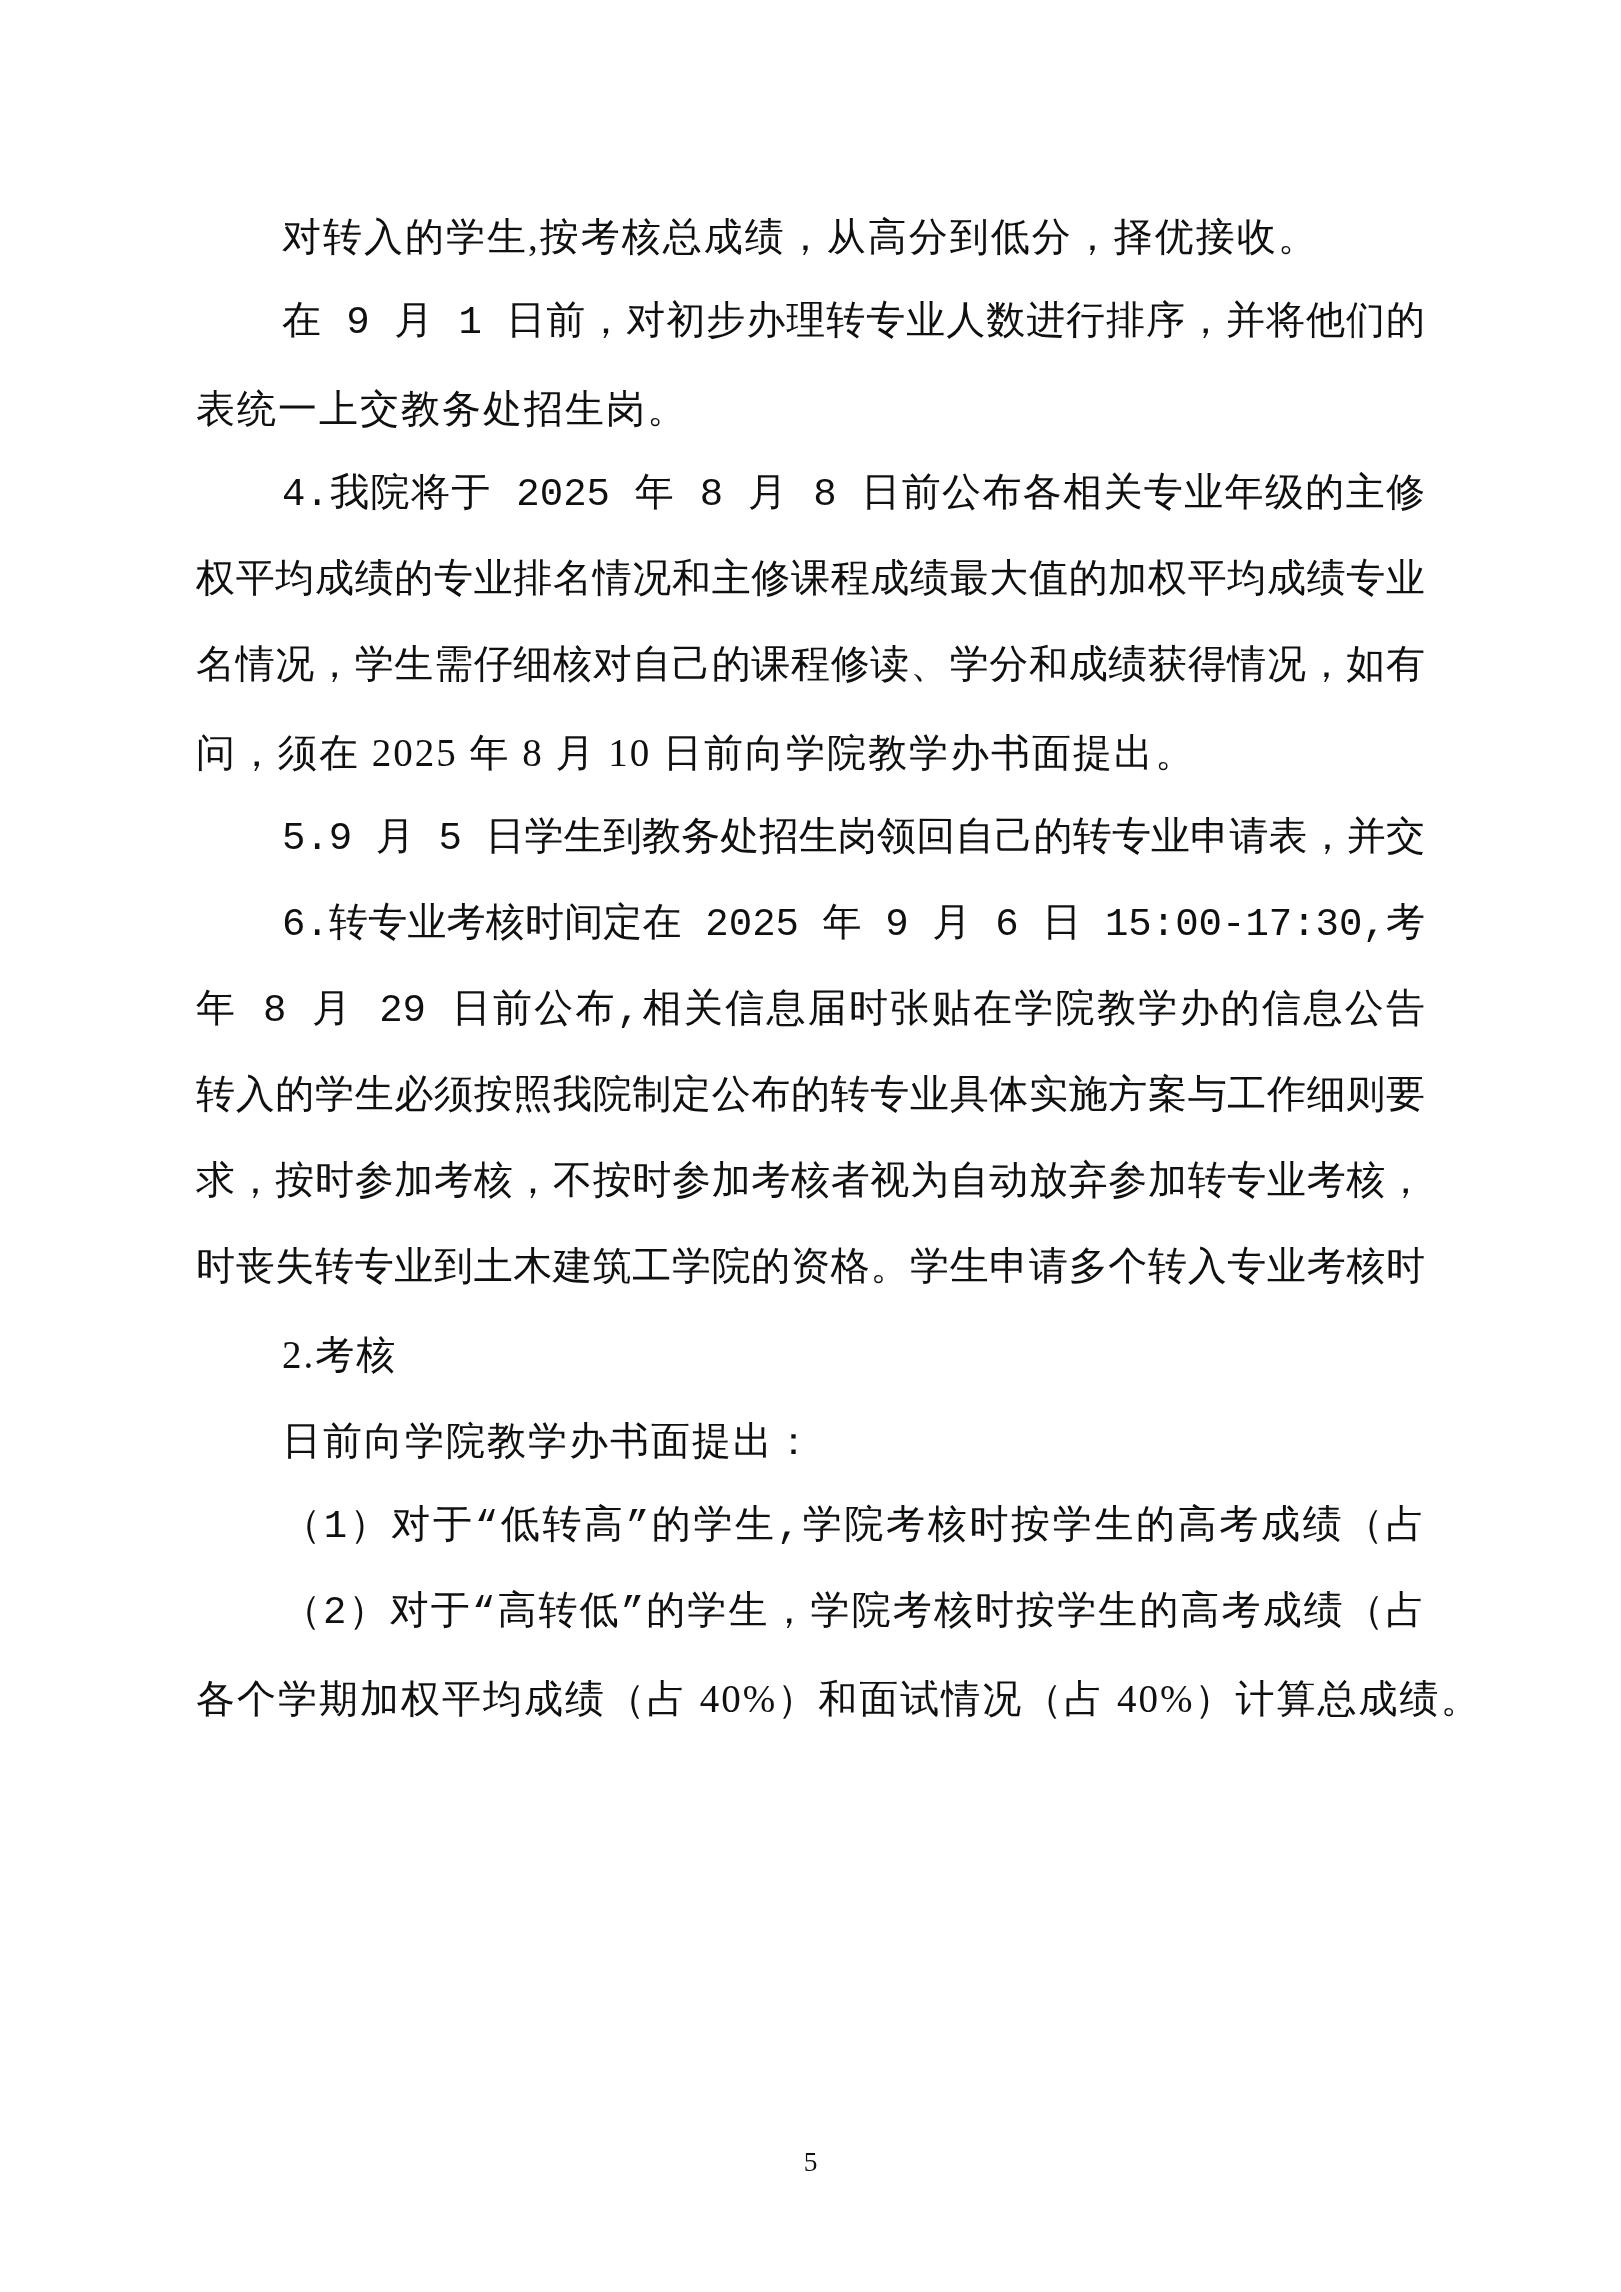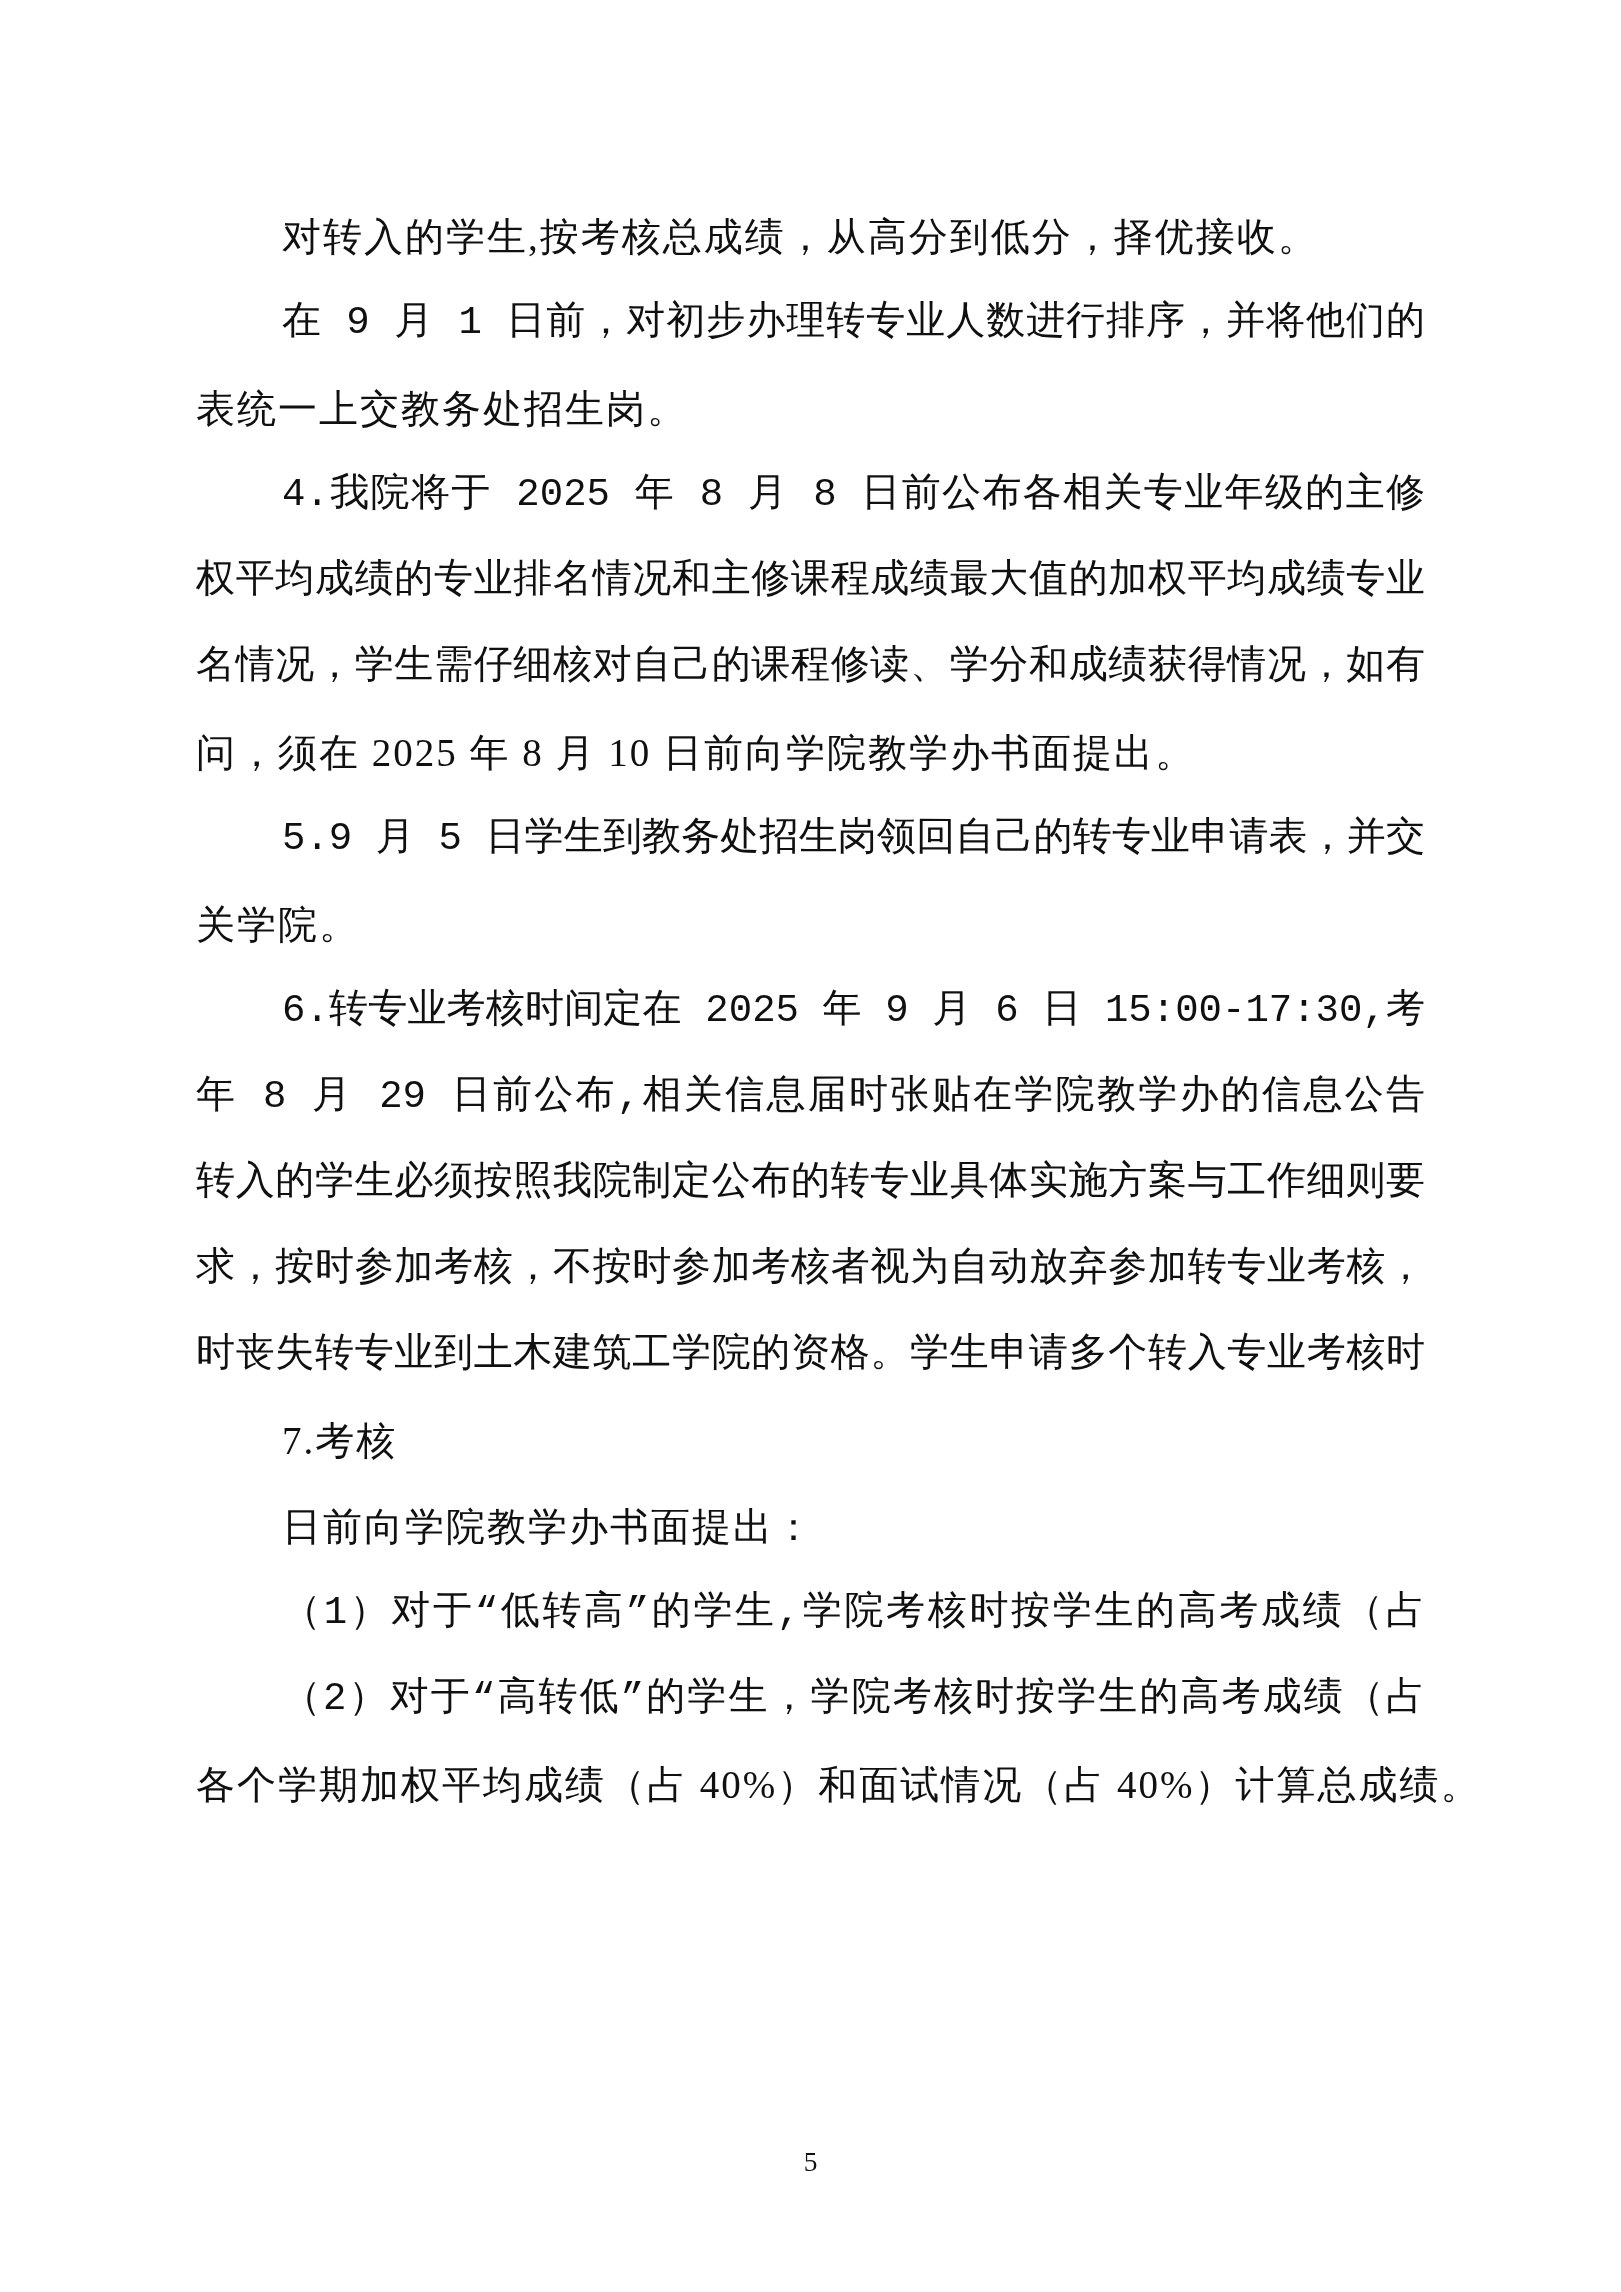--- a/index.html
+++ b/index.html
@@ -59,27 +59,26 @@
 <div class="page">
   <div class="content">
     <div class="line indent">对转入的学生,按考核总成绩，从高分到低分，择优接收。</div>
     <div class="line indent fill">在 9 月 1 日前，对初步办理转专业人数进行排序，并将他们的申请</div>
     <div class="line">表统一上交教务处招生岗。</div>
     <div class="line indent fill">4.我院将于 2025 年 8 月 8 日前公布各相关专业年级的主修课程正考加</div>
     <div class="line fill">权平均成绩的专业排名情况和主修课程成绩最大值的加权平均成绩专业排</div>
     <div class="line fill">名情况，学生需仔细核对自己的课程修读、学分和成绩获得情况，如有疑</div>
     <div class="line">问，须在 2025 年 8 月 10 日前向学院教学办书面提出。</div>
     <div class="line indent fill">5.9 月 5 日学生到教务处招生岗领回自己的转专业申请表，并交到相</div>
-    <div class="line">关学院。</div>
     <div class="line indent fill">6.转专业考核时间定在 2025 年 9 月 6 日 15:00-17:30,考核地点于 2025</div>
     <div class="line fill">年 8 月 29 日前公布,相关信息届时张贴在学院教学办的信息公告栏。申请</div>
     <div class="line fill">转入的学生必须按照我院制定公布的转专业具体实施方案与工作细则要</div>
     <div class="line fill">求，按时参加考核，不按时参加考核者视为自动放弃参加转专业考核，同</div>
     <div class="line fill">时丧失转专业到土木建筑工学院的资格。学生申请多个转入专业考核时间</div>
-    <div class="line indent">7.考核</div>
+    <div class="line indent">2.考核</div>
     <div class="line indent">日前向学院教学办书面提出：</div>
     <div class="line indent fill">（1）对于“低转高”的学生,学院考核时按学生的高考成绩（占 30%）、</div>
     <div class="line indent fill">（2）对于“高转低”的学生，学院考核时按学生的高考成绩（占 20%）、</div>
     <div class="line">各个学期加权平均成绩（占 40%）和面试情况（占 40%）计算总成绩。</div>
   </div>
   <div class="page-footer">5</div>
 </div>
 
 
 </body></html>

